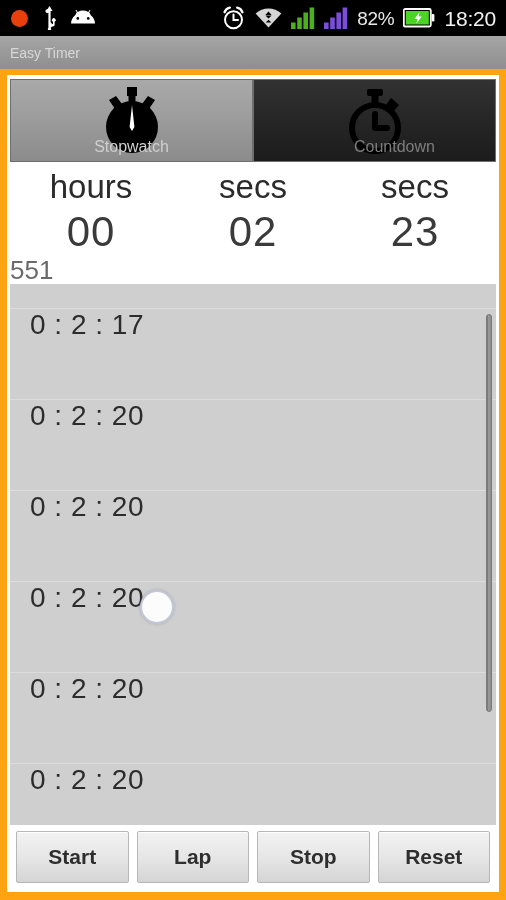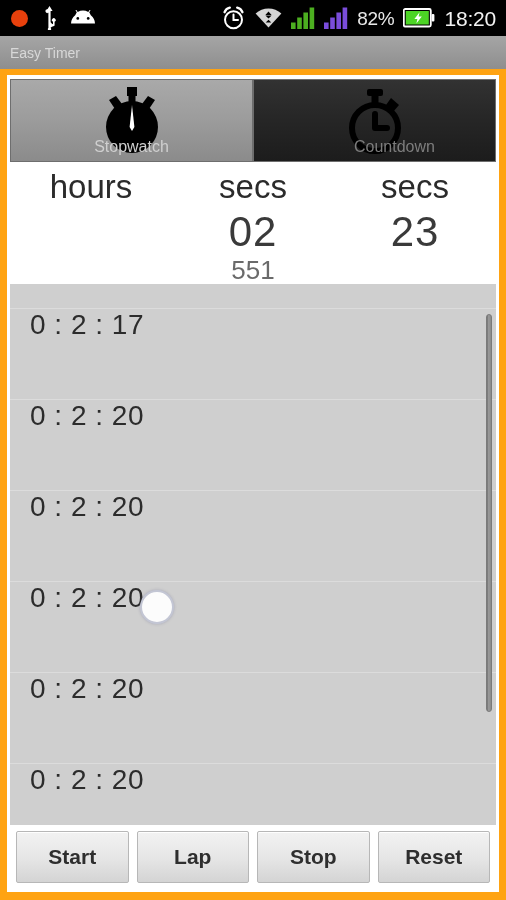--- a/index.html
+++ b/index.html
@@ -106,21 +106,21 @@
     font-size: 33px; color: #2b2b2b; font-weight: 300;
     font-family: "Liberation Sans", sans-serif;
     line-height: 1.25;
   }
   .tcol .val {
     font-size: 42px; color: #3a3a3a; font-weight: 300;
     font-family: "Liberation Sans", sans-serif;
     line-height: 1.2; letter-spacing: 1px;
   }
   #millis {
-    text-align: center; width: 486px;
+    text-align: left; width: 486px;
     font-size: 26px; color: #6a6a6a; font-weight: 300;
     font-family: "Liberation Sans", sans-serif;
     line-height: 1.1; margin-top: -2px;
   }
 
   
   #laplist {
     position: relative;
     width: 486px;
     height: 541px;
@@ -268,20 +268,21 @@
           </span>
           <span class="tlabel">Countdown</span>
         </div>
 
       </div>
 
       <div id="timewrap">
         <div id="timerow">
           <div class="tcol">
             <div class="lbl">hours</div>
+            <div class="val">00</div>
           </div>
           <div class="tcol">
             <div class="lbl">secs</div>
             <div class="val">02</div>
           </div>
           <div class="tcol">
             <div class="lbl">secs</div>
             <div class="val">23</div>
           </div>
         </div>

